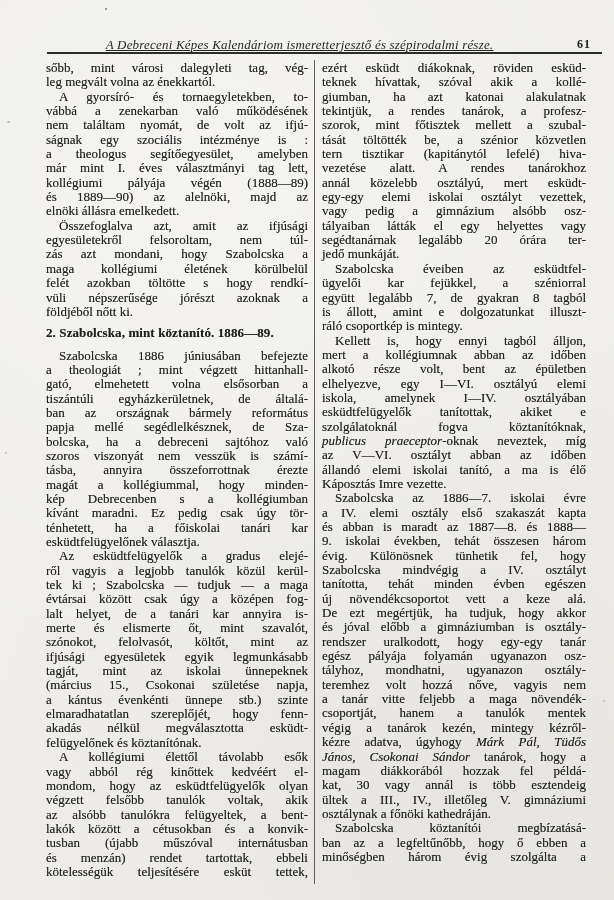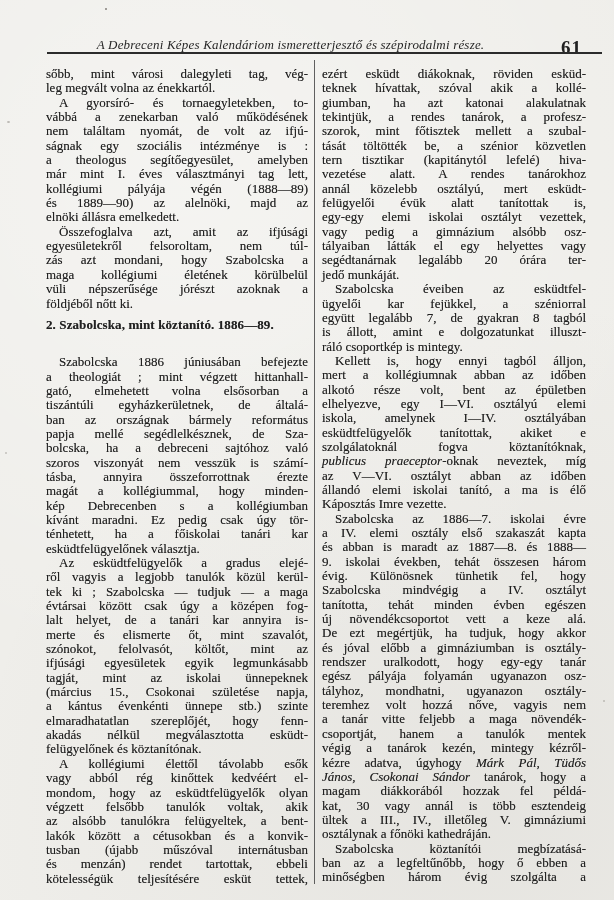--- a/index.html
+++ b/index.html
@@ -12,62 +12,62 @@
     position:relative;
     width:614px;height:900px;
     background:var(--paper);
     background-image:radial-gradient(circle at 30% 20%, rgba(255,255,255,.35), rgba(0,0,0,0) 60%),
                      radial-gradient(circle at 80% 90%, rgba(120,115,105,.08), rgba(0,0,0,0) 55%);
     font-family:"Liberation Serif", serif;
     color:var(--ink);
     overflow:hidden;
   }
   .running-head{
-    position:absolute;top:37px;left:33px;width:555px;height:15px;
+    position:absolute;top:37px;left:42px;width:555px;height:15px;text-decoration:underline;
   }
   .running-title{
     display:block;
     padding:0 52px 0 12px;
     text-align:center;
     font-style:italic;
     font-size:13px;
     letter-spacing:.2px;
     white-space:nowrap;
     color:#262626;
   }
   .running-pagenum{
     position:absolute;top:0;right:6px;
-    font-weight:bold;font-size:19px;font-style:normal;
+    font-weight:bold;font-size:12px;font-style:normal;
     letter-spacing:1px;
   }
   .head-rule{
     position:absolute;top:52px;left:47px;width:555px;height:2px;
     background:var(--rule);
   }
   .col{
-    position:absolute;top:67px;
+    position:absolute;top:61px;
     font-size:13px;
   }
   .col-left{left:46px;width:262px;}
   .col-right{left:322px;width:264px;}
   .line{
     height:14.35px;line-height:14.35px;
     text-align:justify;
     -moz-text-align-last:justify;
     text-align-last:justify;
     text-shadow:0 0 .4px rgba(20,20,20,.45);
     white-space:normal;
     overflow:visible;
   }
   .line.pstart{text-indent:13px;}
   .line.pend{text-align:right;text-align-last:left;}
   .line.heading{
     font-weight:bold;
     text-align:left;text-align-last:left;
-    margin:7px 0 23px;
+    margin:7px 0 8px;
     letter-spacing:.1px;
   }
   .col-divider{
     position:absolute;top:60px;left:314px;width:1px;height:824px;
     background:#454545;opacity:.85;
   }
   .speck{position:absolute;background:#55514a;border-radius:50%;opacity:.7;}
   .speck.s1{left:105px;top:8px;width:2px;height:2px;}
   .speck.s2{left:7px;top:121px;width:3px;height:2px;opacity:.35;}
   .speck.s3{left:5px;top:452px;width:2px;height:2px;opacity:.3;}
@@ -94,20 +94,21 @@
       <div class="line"><span>ságnak egy szociális intézménye is :</span></div>
       <div class="line"><span>a theologus segítőegyesület, amelyben</span></div>
       <div class="line"><span>már mint I. éves választmányi tag lett,</span></div>
       <div class="line"><span>kollégiumi pályája végén (1888—89)</span></div>
       <div class="line"><span>és 1889—90) az alelnöki, majd az</span></div>
       <div class="line pend"><span>elnöki állásra emelkedett.</span></div>
       <div class="line pstart"><span>Összefoglalva azt, amit az ifjúsági</span></div>
       <div class="line"><span>egyesületekről felsoroltam, nem túl-</span></div>
       <div class="line"><span>zás azt mondani, hogy Szabolcska a</span></div>
       <div class="line"><span>maga kollégiumi életének körülbelül</span></div>
+      <div class="line"><span>felét azokban töltötte s hogy rendkí-</span></div>
       <div class="line"><span>vüli népszerűsége jórészt azoknak a</span></div>
       <div class="line pend"><span>földjéből nőtt ki.</span></div>
       <div class="line heading"><span>2. Szabolcska, mint köztanító. 1886—89.</span></div>
       <div class="line pstart"><span>Szabolcska 1886 júniusában befejezte</span></div>
       <div class="line"><span>a theologiát ; mint végzett hittanhall-</span></div>
       <div class="line"><span>gató, elmehetett volna elsősorban a</span></div>
       <div class="line"><span>tiszántúli egyházkerületnek, de általá-</span></div>
       <div class="line"><span>ban az országnak bármely református</span></div>
       <div class="line"><span>papja mellé segédlelkésznek, de Sza-</span></div>
       <div class="line"><span>bolcska, ha a debreceni sajtóhoz való</span></div>
@@ -148,21 +149,20 @@
   <div class="col col-right" id="col-right">
       <div class="line"><span>ezért esküdt diákoknak, röviden esküd-</span></div>
       <div class="line"><span>teknek hívattak, szóval akik a kollé-</span></div>
       <div class="line"><span>giumban, ha azt katonai alakulatnak</span></div>
       <div class="line"><span>tekintjük, a rendes tanárok, a profesz-</span></div>
       <div class="line"><span>szorok, mint főtisztek mellett a szubal-</span></div>
       <div class="line"><span>tását töltötték be, a szénior közvetlen</span></div>
       <div class="line"><span>tern tisztikar (kapitánytól lefelé) hiva-</span></div>
       <div class="line"><span>vezetése alatt. A rendes tanárokhoz</span></div>
       <div class="line"><span>annál közelebb osztályú, mert esküdt-</span></div>
-      <div class="line"><span>felügyelői évük alatt tanítottak is,</span></div>
       <div class="line"><span>egy-egy elemi iskolai osztályt vezettek,</span></div>
       <div class="line"><span>vagy pedig a gimnázium alsóbb osz-</span></div>
       <div class="line"><span>tályaiban látták el egy helyettes vagy</span></div>
       <div class="line"><span>segédtanárnak legalább 20 órára ter-</span></div>
       <div class="line pend"><span>jedő munkáját.</span></div>
       <div class="line pstart"><span>Szabolcska éveiben az esküdtfel-</span></div>
       <div class="line"><span>ügyelői kar fejükkel, a széniorral</span></div>
       <div class="line"><span>együtt legalább 7, de gyakran 8 tagból</span></div>
       <div class="line"><span>is állott, amint e dolgozatunkat illuszt-</span></div>
       <div class="line pend"><span>ráló csoportkép is mintegy.</span></div>

